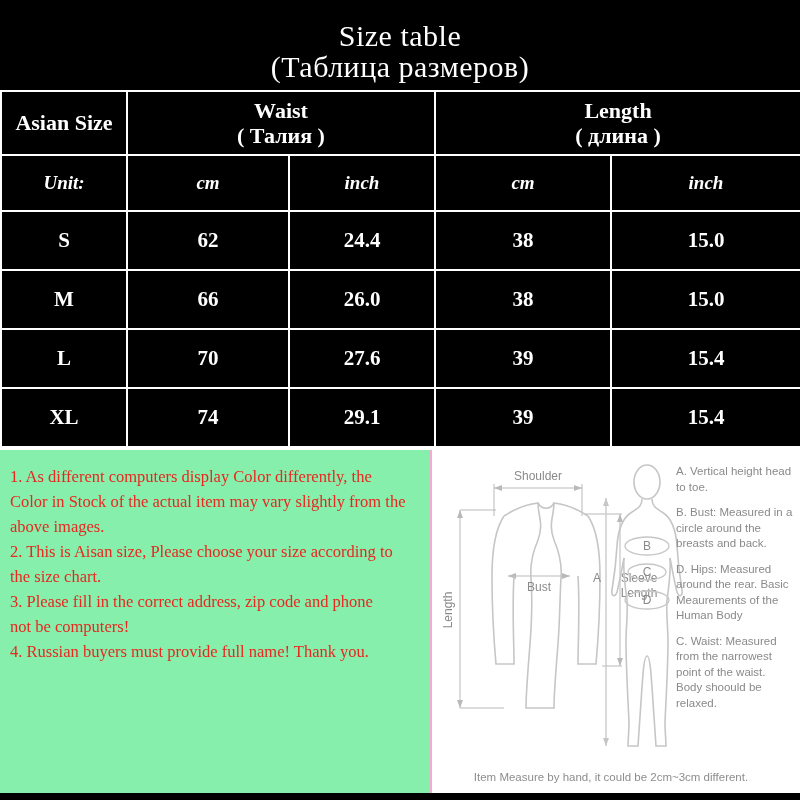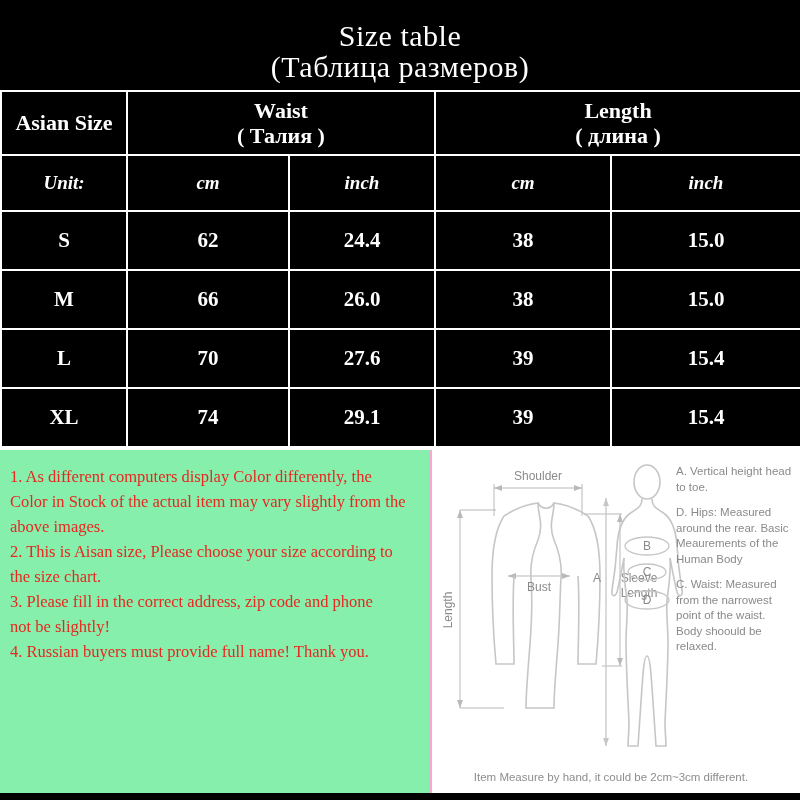--- a/index.html
+++ b/index.html
@@ -207,21 +207,21 @@
 
   <div class="bottom">
 
     <div class="notes">
       <div class="note-line">1. As different computers display Color differently, the</div>
       <div class="note-line">Color in Stock of the actual item may vary slightly from the</div>
       <div class="note-line">above images.</div>
       <div class="note-line">2. This is Aisan size, Please choose your size according to</div>
       <div class="note-line">the size chart.</div>
       <div class="note-line">3. Please fill in the correct address, zip code and phone</div>
-      <div class="note-line">not be slightly!</div>
+      <div class="note-line">not be computers!</div>
       <div class="note-line">4. Russian buyers must provide full name! Thank you.</div>
     </div>
 
     <div class="figures">
 
       <svg width="232" height="300" viewBox="0 0 232 300" style="position:absolute;left:2px;top:8px;">
 
         <g stroke="#b9b9b9" stroke-width="1" fill="none">
           <line x1="60" y1="26" x2="60" y2="58"></line>
           <line x1="148" y1="26" x2="148" y2="58"></line>
@@ -289,20 +289,21 @@
           <polygon points="14,286 11,278 17,278" fill="#c6c6c6" stroke="none"></polygon>
         </g>
         <text x="55" y="90" text-anchor="middle" font-size="12">B</text>
         <text x="55" y="116" text-anchor="middle" font-size="12">C</text>
         <text x="55" y="144" text-anchor="middle" font-size="12">D</text>
         <text x="5" y="122" text-anchor="middle" font-size="12">A</text>
       </svg>
 
       <div class="desc">
         <p>A. Vertical height head to toe.</p>
+        <p>B. Bust: Measured in a circle around the breasts and back.</p>
         <p>D. Hips: Measured around the rear. Basic Meaurements of the Human Body</p>
         <p>C. Waist: Measured from the narrowest point of the waist. Body shoould be relaxed.</p>
       </div>
 
       <div class="fig-note">Item Measure by hand, it could be 2cm~3cm different.</div>
     </div>
   </div>
 </div>
 
 </body></html>

